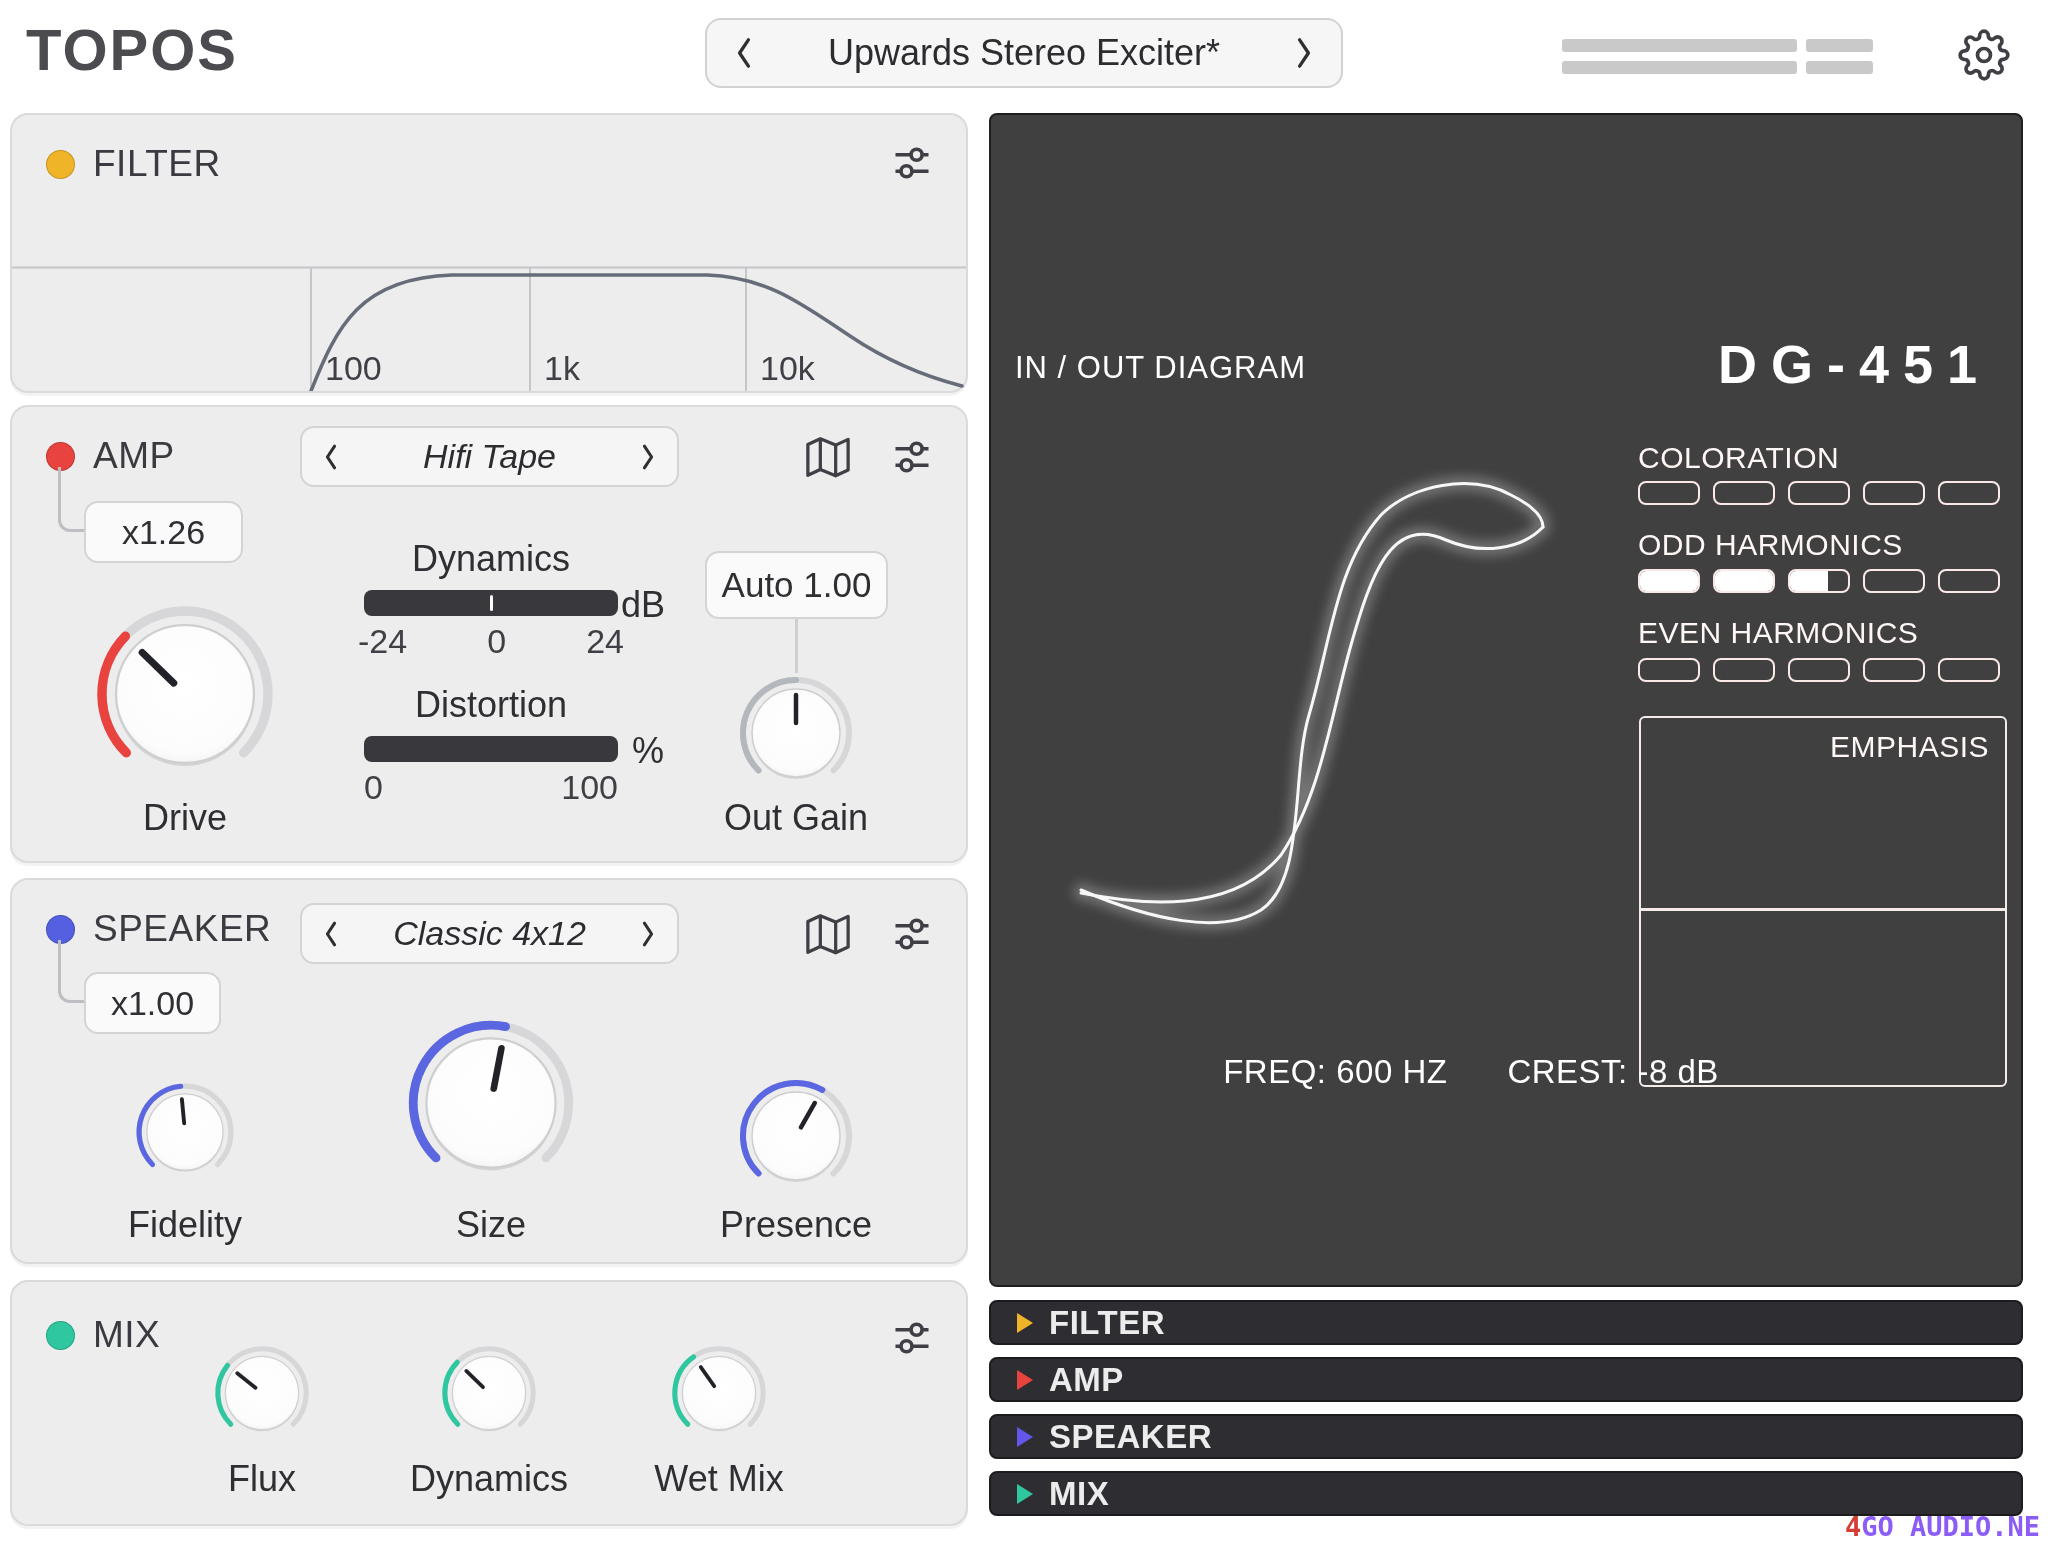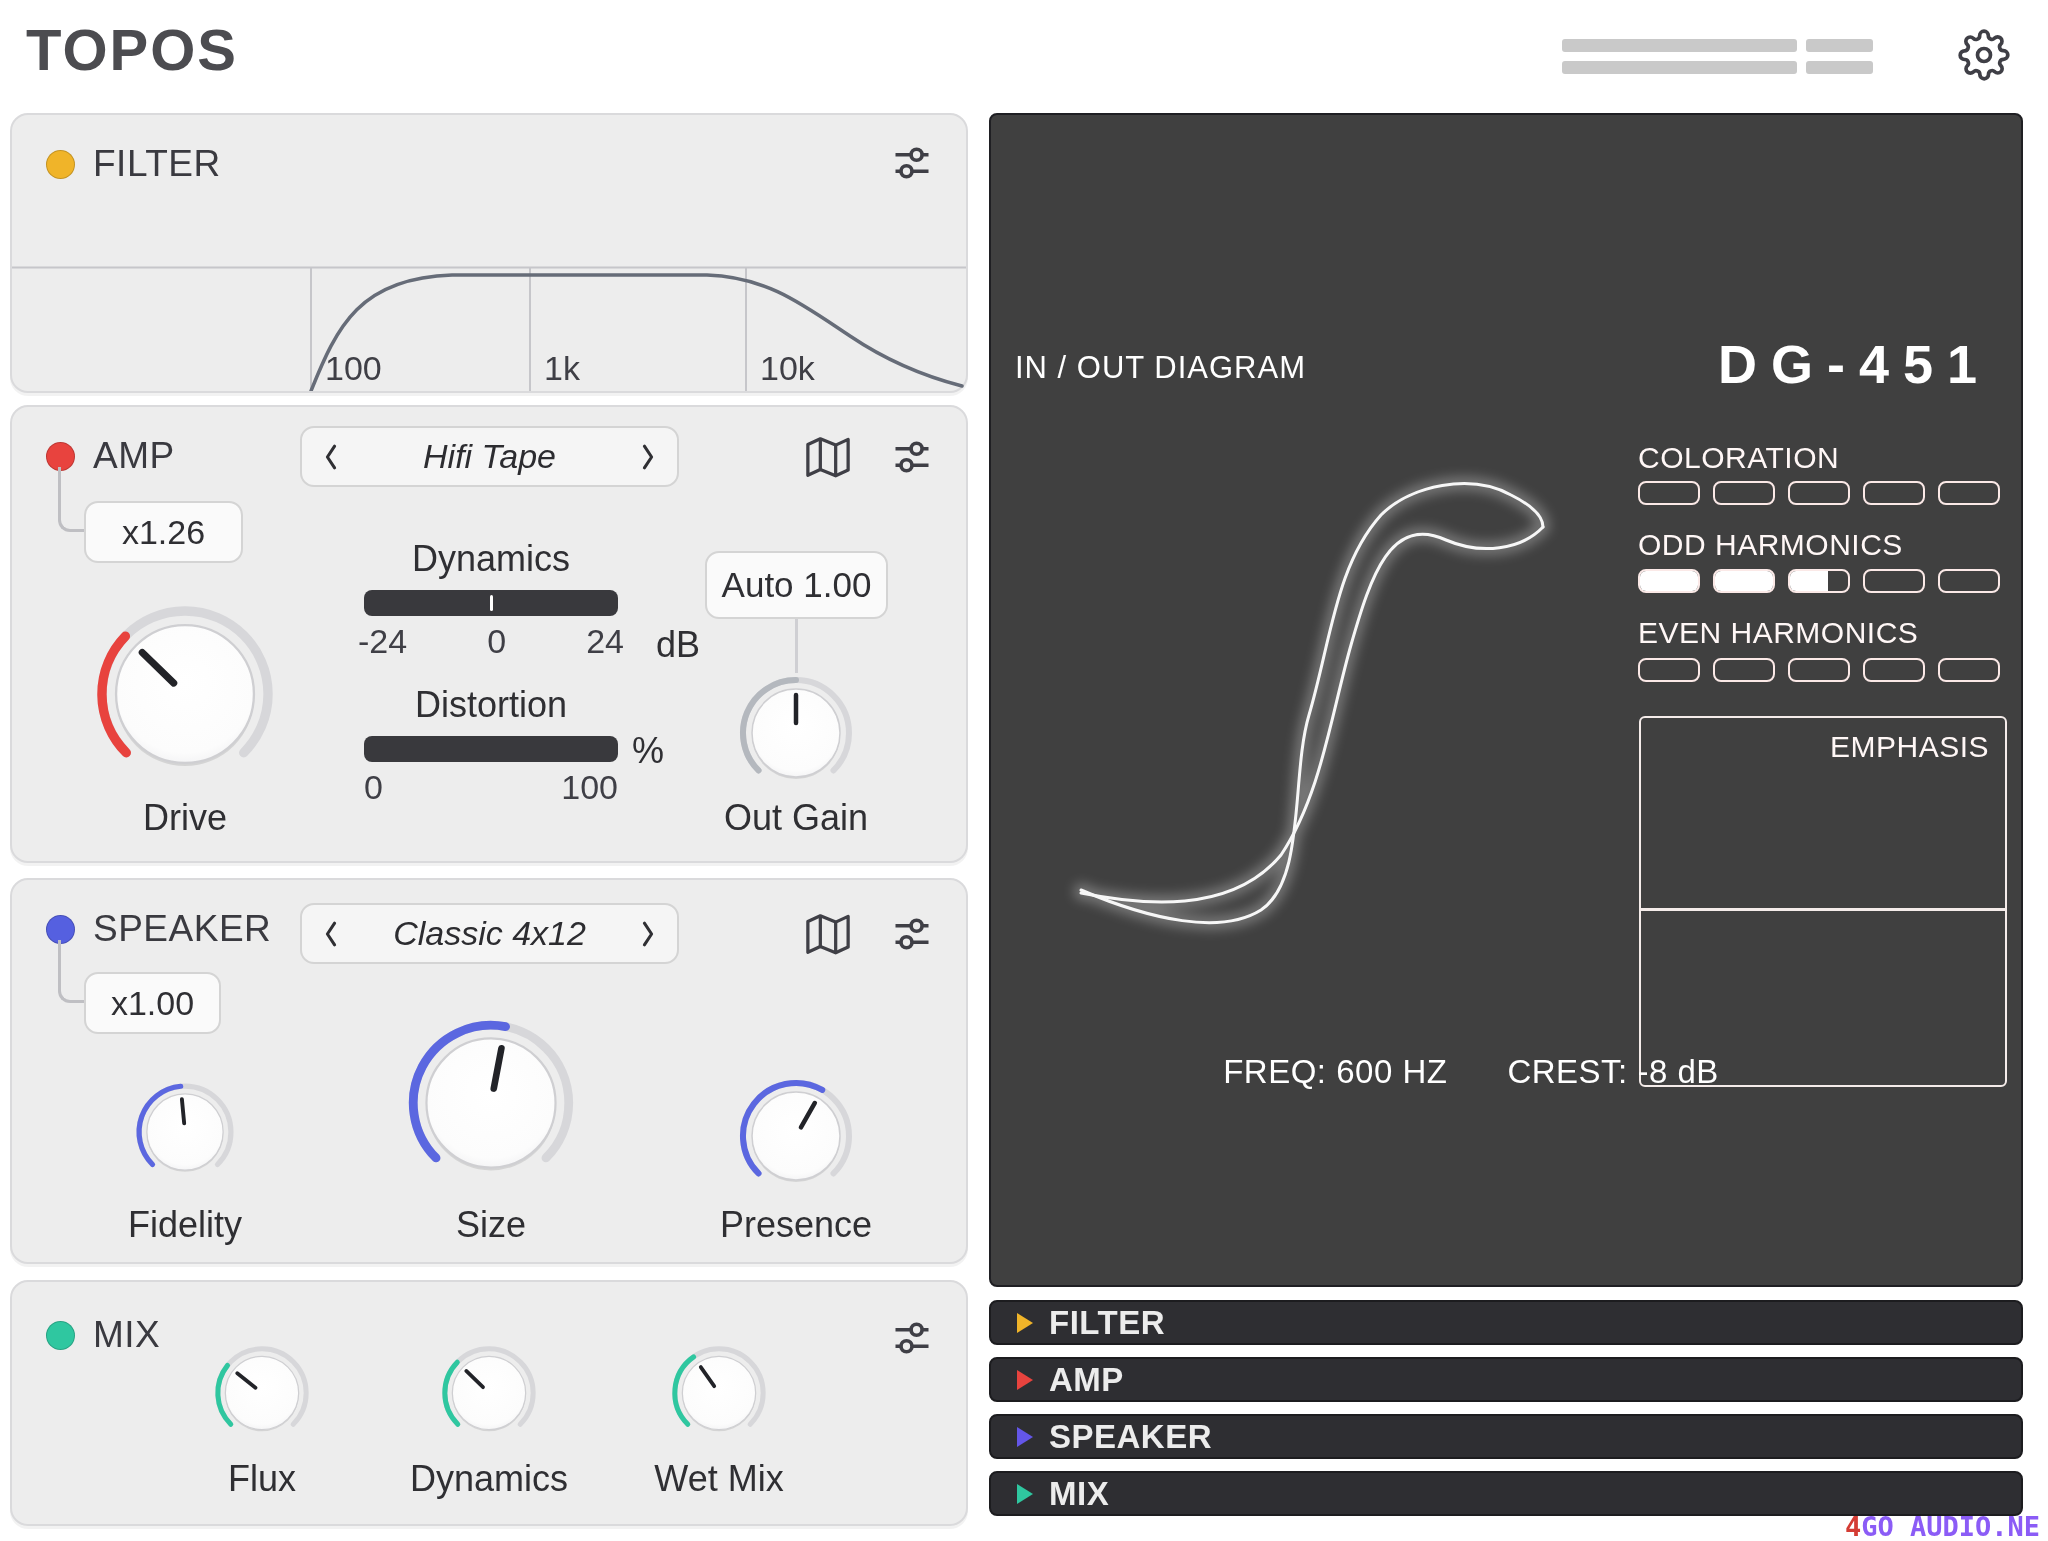--- a/index.html
+++ b/index.html
@@ -79,20 +79,33 @@
     <filter id="glow" x="-50%" y="-50%" width="200%" height="200%">
       <feGaussianBlur stdDeviation="6"></feGaussianBlur>
     </filter>
   </defs>
 </svg>
 
 <div id="page">
 
   <div class="abs app-title" style="left:26px;top:16px;">TOPOS</div>
 
+  <div class="abs preset-pill" style="left:705px;top:18px;width:638px;height:70px;">
+    <span class="chev">
+      <svg width="22" height="36" viewBox="0 0 20 32">
+        <polyline points="14,4 6,16 14,28" fill="none" stroke="#2f2f33" stroke-width="3" stroke-linecap="round" stroke-linejoin="round"></polyline>
+      </svg>
+    </span>
+    <span class="preset-name">Upwards Stereo Exciter*</span>
+    <span class="chev">
+      <svg width="22" height="36" viewBox="0 0 20 32">
+        <polyline points="6,4 14,16 6,28" fill="none" stroke="#2f2f33" stroke-width="3" stroke-linecap="round" stroke-linejoin="round"></polyline>
+      </svg>
+    </span>
+  </div>
 
   <div class="abs" style="left:1562px;top:39px;display:flex;flex-direction:column;gap:9px;">
     <div style="display:flex;gap:9px;">
         <div class="meterbar" style="width:235px;"></div>
         <div class="meterbar" style="width:67px;"></div>
       </div>
     <div style="display:flex;gap:9px;">
         <div class="meterbar" style="width:235px;"></div>
         <div class="meterbar" style="width:67px;"></div>
       </div>
@@ -177,21 +190,21 @@
           <circle cx="60" cy="62" r="44" fill="rgba(0,0,0,0.10)"></circle>
           <circle cx="60" cy="60" r="44" fill="url(#kb)" stroke="#cfcfd2" stroke-width="1.5"></circle>
           <line x1="52.82" y1="53.04" x2="32.71" y2="33.56" stroke="#222328" stroke-width="4.5" stroke-linecap="round"></line>
         </svg></div>
     <div class="knob-label" style="left:73px;top:390px;width:200px;">Drive</div>
 
     <div class="grp-label" style="left:329px;top:131px;width:300px;">Dynamics</div>
     <div class="bar" style="left:352px;top:183px;width:254px;">
         <div class="mark" style="left: calc(50% - 1.5px);"></div>
       </div>
-    <div class="unit" style="left:644px;top:177px;margin-top:40px;">dB</div>
+    <div class="unit" style="left:609px;top:177px;">dB</div>
     <div class="tickrow" style="left:346px;top:215px;width:266px;">
       <span>-24</span>
       <span>0</span>
       <span>24</span>
     </div>
 
     <div class="grp-label" style="left:329px;top:277px;width:300px;">Distortion</div>
     <div class="bar" style="left:352px;top:329px;width:254px;"></div>
     <div class="unit" style="left:620px;top:323px;">%</div>
     <div class="tickrow" style="left:352px;top:361px;width:254px;">

